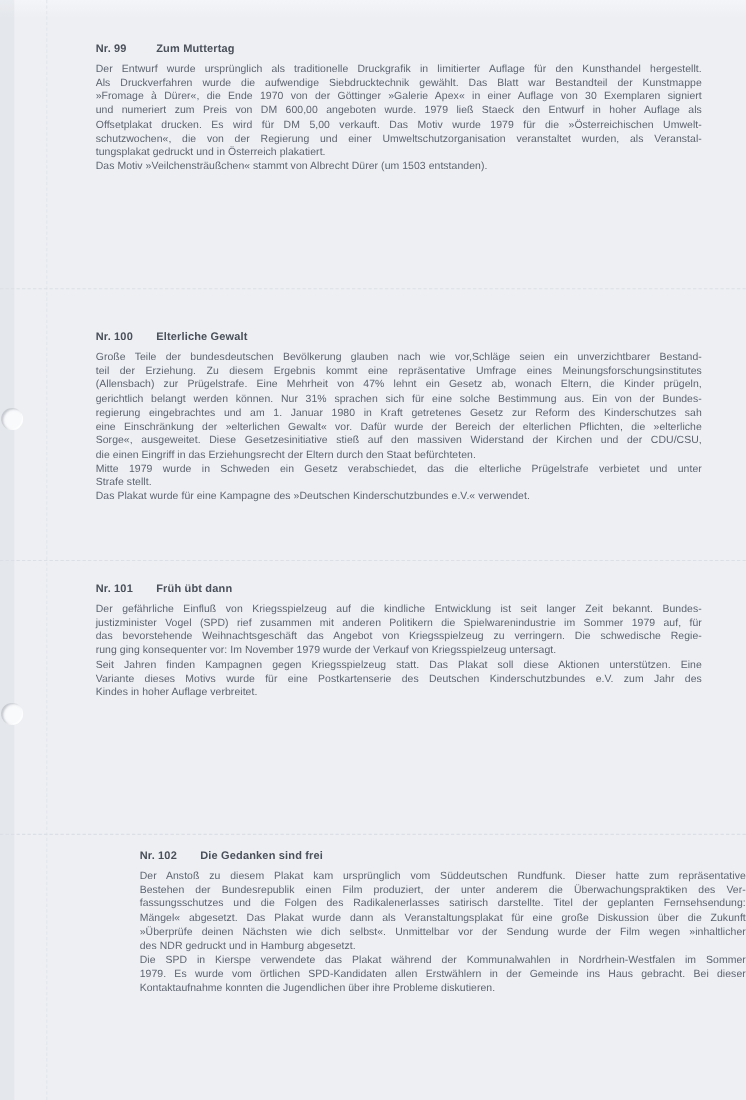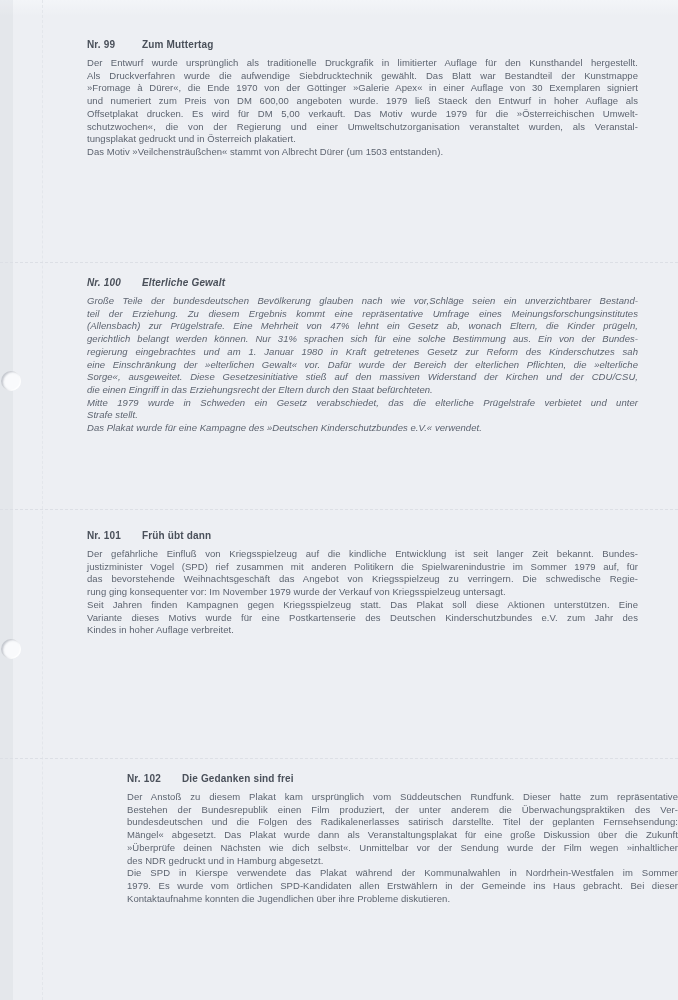--- a/index.html
+++ b/index.html
@@ -106,21 +106,21 @@
           <div class="line just">Als Druckverfahren wurde die aufwendige Siebdrucktechnik gewählt. Das Blatt war Bestandteil der Kunstmappe</div>
           <div class="line just">»Fromage à Dürer«, die Ende 1970 von der Göttinger »Galerie Apex« in einer Auflage von 30 Exemplaren signiert</div>
           <div class="line just">und numeriert zum Preis von DM 600,00 angeboten wurde. 1979 ließ Staeck den Entwurf in hoher Auflage als</div>
           <div class="line just">Offsetplakat drucken. Es wird für DM 5,00 verkauft. Das Motiv wurde 1979 für die »Österreichischen Umwelt-</div>
           <div class="line just">schutzwochen«, die von der Regierung und einer Umweltschutzorganisation veranstaltet wurden, als Veranstal-</div>
           <div class="line">tungsplakat gedruckt und in Österreich plakatiert.</div>
           <div class="line">Das Motiv »Veilchensträußchen« stammt von Albrecht Dürer (um 1503 entstanden).</div>
         </div>
   </section>
 
-  <section class="entry" style="top: 276px; font-style: italic;">
+  <section class="entry" style="top: 300px;">
     <div class="entry-head">
       <span class="entry-num">Nr. 100</span>
       <span class="entry-title">Elterliche Gewalt</span>
     </div>
     <div class="entry-body">
           <div class="line just">Große Teile der bundesdeutschen Bevölkerung glauben nach wie vor,Schläge seien ein unverzichtbarer Bestand-</div>
           <div class="line just">teil der Erziehung. Zu diesem Ergebnis kommt eine repräsentative Umfrage eines Meinungsforschungsinstitutes</div>
           <div class="line just">(Allensbach) zur Prügelstrafe. Eine Mehrheit von 47% lehnt ein Gesetz ab, wonach Eltern, die Kinder prügeln,</div>
           <div class="line just">gerichtlich belangt werden können. Nur 31% sprachen sich für eine solche Bestimmung aus. Ein von der Bundes-</div>
           <div class="line just">regierung eingebrachtes und am 1. Januar 1980 in Kraft getretenes Gesetz zur Reform des Kinderschutzes sah</div>
@@ -150,21 +150,21 @@
   </section>
 
   <section class="entry" style="top: 772px; margin-left: 40px;">
     <div class="entry-head">
       <span class="entry-num">Nr. 102</span>
       <span class="entry-title">Die Gedanken sind frei</span>
     </div>
     <div class="entry-body">
           <div class="line just">Der Anstoß zu diesem Plakat kam ursprünglich vom Süddeutschen Rundfunk. Dieser hatte zum repräsentative</div>
           <div class="line just">Bestehen der Bundesrepublik einen Film produziert, der unter anderem die Überwachungspraktiken des Ver-</div>
-          <div class="line just">bundesdeutschen und die Folgen des Radikalenerlasses satirisch darstellte. Titel der geplanten Fernsehsendung:</div>
+          <div class="line just">fassungsschutzes und die Folgen des Radikalenerlasses satirisch darstellte. Titel der geplanten Fernsehsendung:</div>
           <div class="line just">Mängel« abgesetzt. Das Plakat wurde dann als Veranstaltungsplakat für eine große Diskussion über die Zukunft</div>
           <div class="line just">»Überprüfe deinen Nächsten wie dich selbst«. Unmittelbar vor der Sendung wurde der Film wegen »inhaltlicher</div>
           <div class="line">des NDR gedruckt und in Hamburg abgesetzt.</div>
           <div class="line just">Die SPD in Kierspe verwendete das Plakat während der Kommunalwahlen in Nordrhein-Westfalen im Sommer</div>
           <div class="line just">1979. Es wurde vom örtlichen SPD-Kandidaten allen Erstwählern in der Gemeinde ins Haus gebracht. Bei dieser</div>
           <div class="line">Kontaktaufnahme konnten die Jugendlichen über ihre Probleme diskutieren.</div>
         </div>
   </section>
 </div>
 </div>

